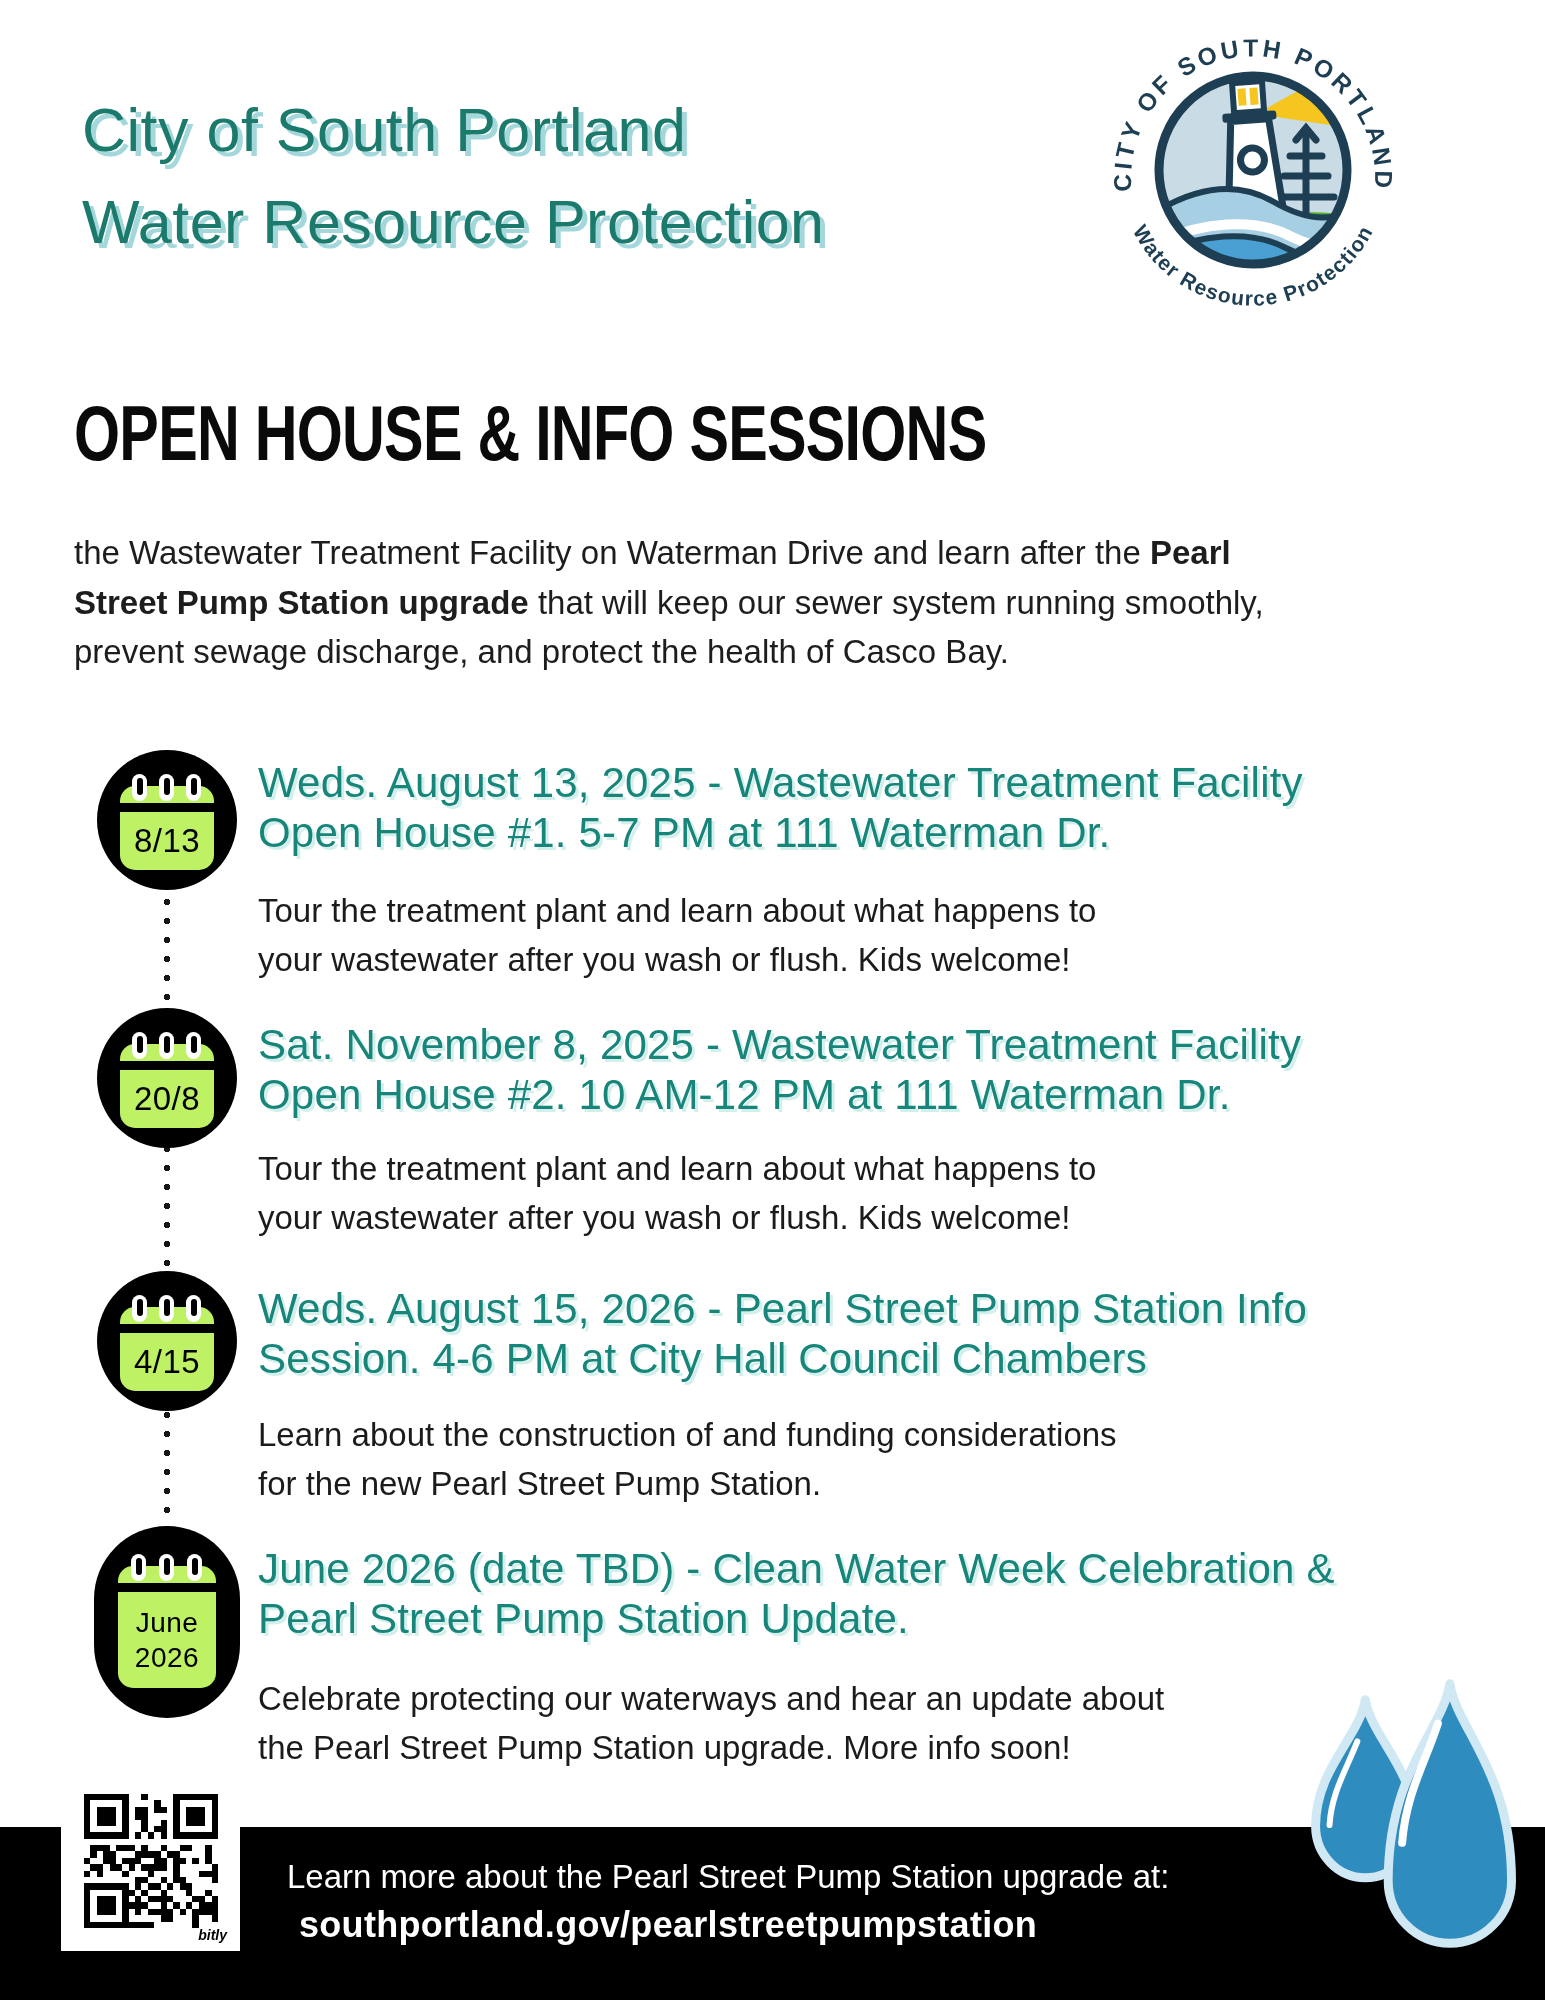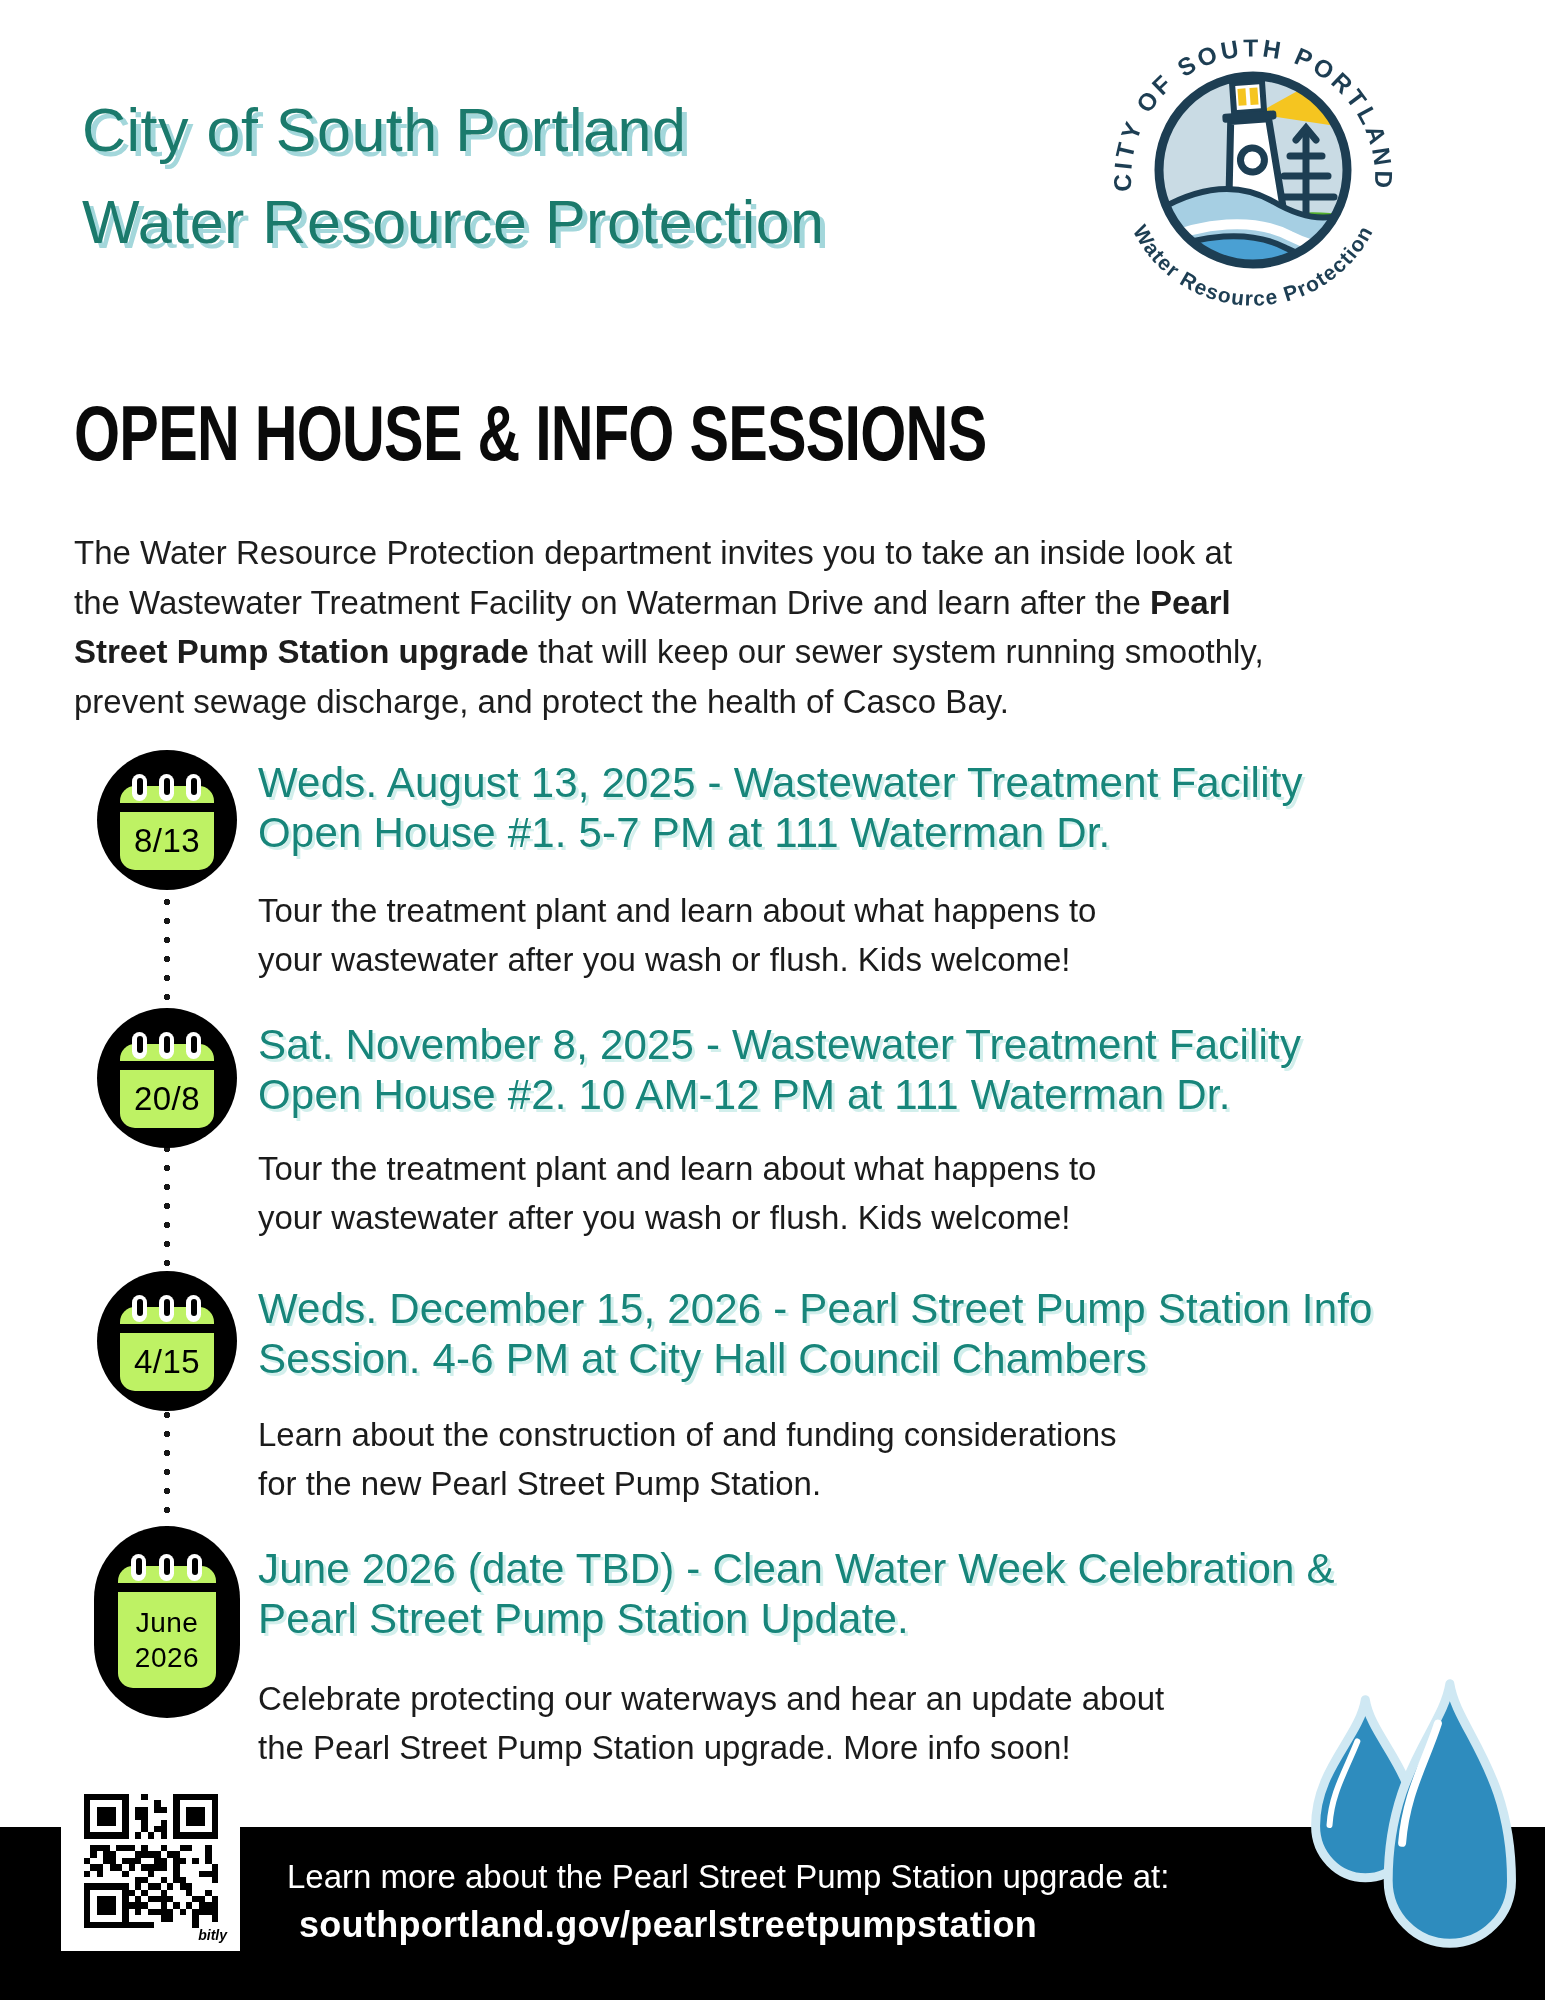--- a/index.html
+++ b/index.html
@@ -108,21 +108,20 @@
       <textPath href="#arcTop" startOffset="50%" text-anchor="middle">CITY OF SOUTH PORTLAND</textPath>
     </text>
     <text font-size="21" font-weight="bold" fill="#1d3e53" letter-spacing="1.2">
       <textPath href="#arcBot" startOffset="50%" text-anchor="middle">Water Resource Protection</textPath>
     </text>
   </svg>
 
   <div class="abs page-title">OPEN HOUSE &amp; INFO SESSIONS</div>
 
   <div class="abs intro">
-    <div><span>The Water Resource Protection department invites you to take an inside look at</span></div>
     <div><span>the Wastewater Treatment Facility on Waterman Drive and learn after the </span><b>Pearl</b></div>
     <div><b>Street Pump Station upgrade</b><span> that will keep our sewer system running smoothly,</span></div>
     <div><span>prevent sewage discharge, and protect the health of Casco Bay.</span></div>
   </div>
 
   <div class="abs dotline"></div>
 
   <div class="abs cal-icon" style="left:97px;top:750px;">
     <div class="cal">
       <span class="ring" style="left:12px"></span>
@@ -162,21 +161,21 @@
   <div class="abs cal-icon" style="left:97px;top:1271px;">
     <div class="cal">
       <span class="ring" style="left:12px"></span>
         <span class="ring" style="left:39px"></span>
         <span class="ring" style="left:66px"></span>
       <span class="band"></span>
       <span class="date">4/15</span>
     </div>
   </div>
   <div class="abs ev-h" style="left:258px;top:1284px;">
-    <span>Weds. December 15, 2026 - Pearl Street Pump Station Info</span>
+    <span>Weds. August 15, 2026 - Pearl Street Pump Station Info</span>
       <span>Session. 4-6 PM at City Hall Council Chambers</span>
   </div>
   <div class="abs ev-d" style="left:258px;top:1410px;">
     <span>Learn about the construction of and funding considerations</span>
       <span>for the new Pearl Street Pump Station.</span>
   </div>
 
   <div class="abs cal-icon tall" style="left:94px;top:1526px;">
     <div class="cal">
       <span class="ring" style="left:13px"></span>

